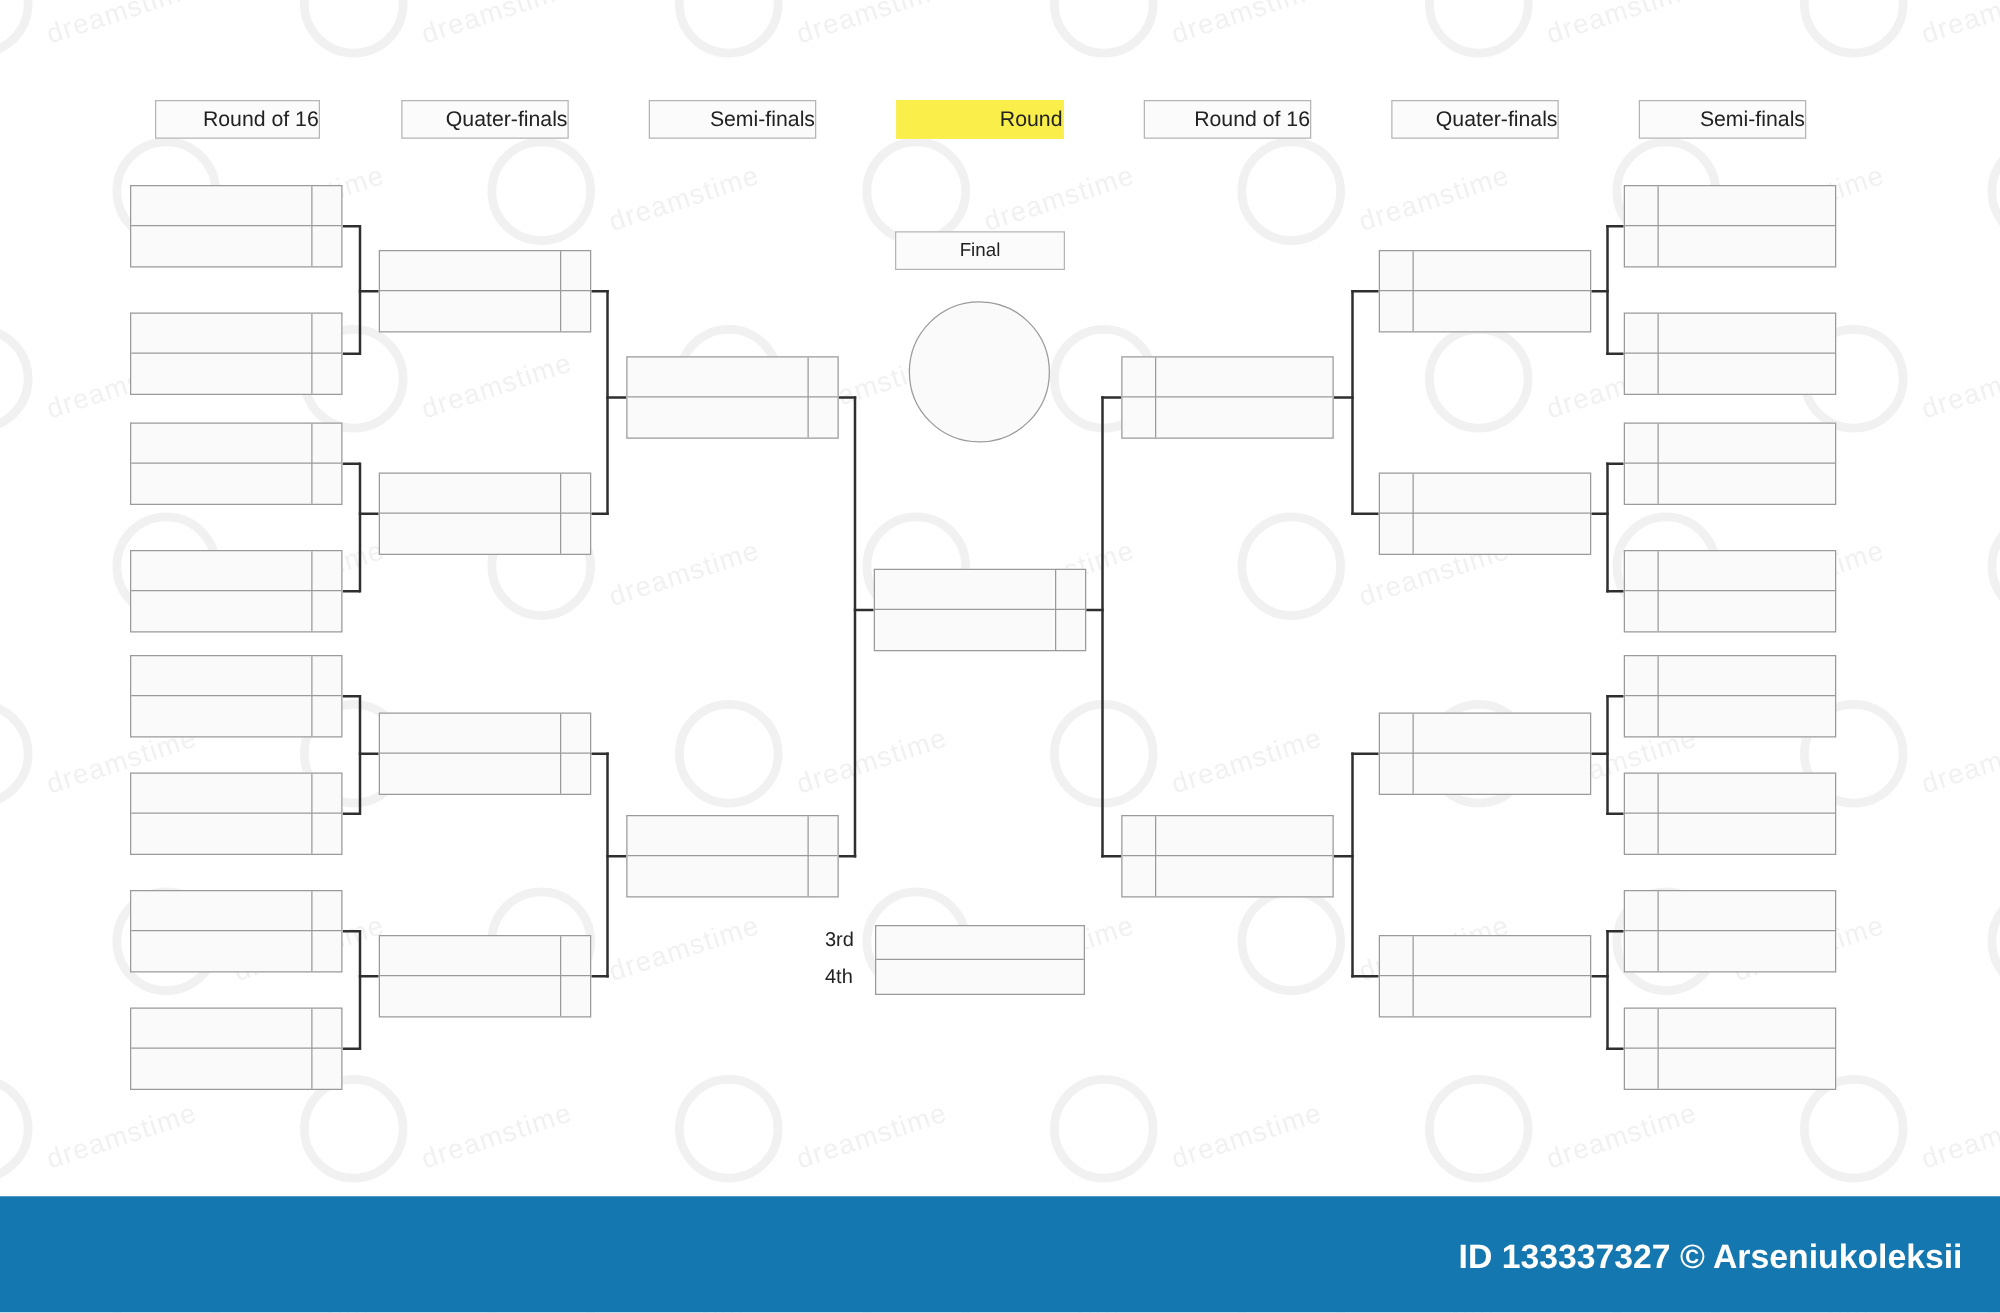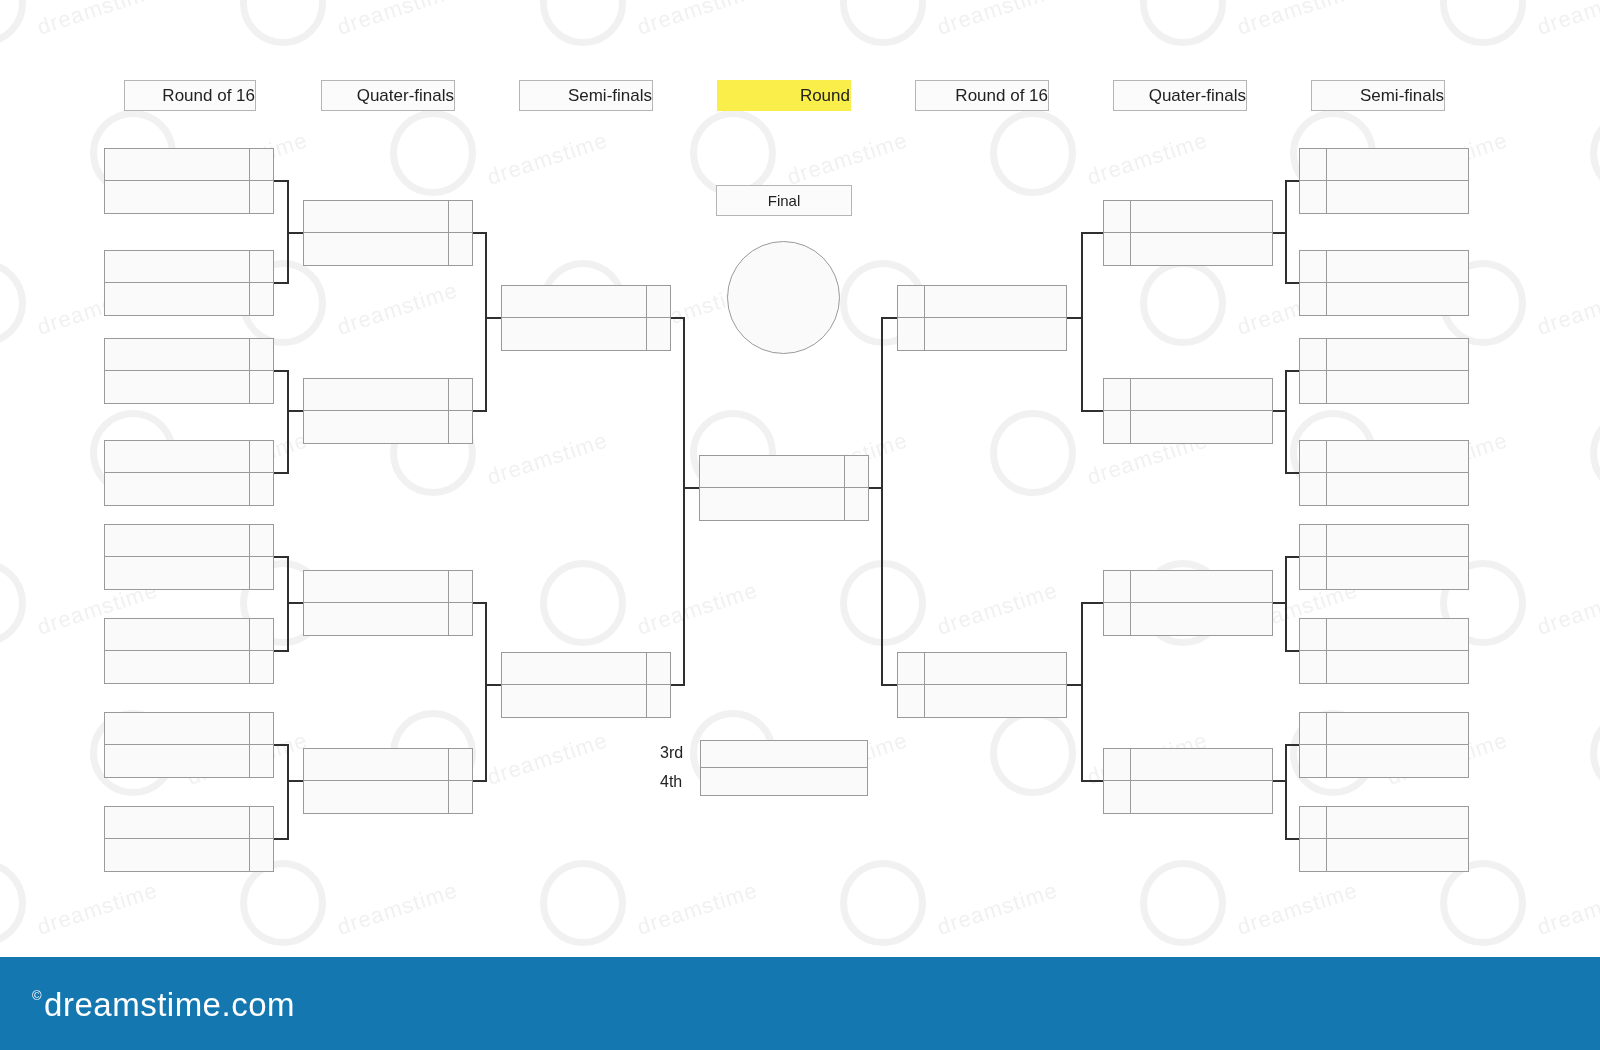--- a/index.html
+++ b/index.html
@@ -483,18 +483,16 @@
   <div id="placings-layer">
       <div class="place-label" style="left: 660px; top: 744px;">3rd</div>
       <div class="place-label" style="left: 660px; top: 773px;">4th</div>
     </div>
   <div class="match" id="place-box" style="left: 700px; top: 740px; width: 168px; height: 56px;">
     <div class="slot"></div>
     <div class="slot"></div>
   </div>
 
   <div id="footer">
-    <div id="brand">
-      <span class="reg">©</span><span>dreamstime.com</span>
-    </div>
+    <div id="credit">ID 133337327 © Arseniukoleksii</div>
   </div>
 
 </div>
 
 </body></html>

